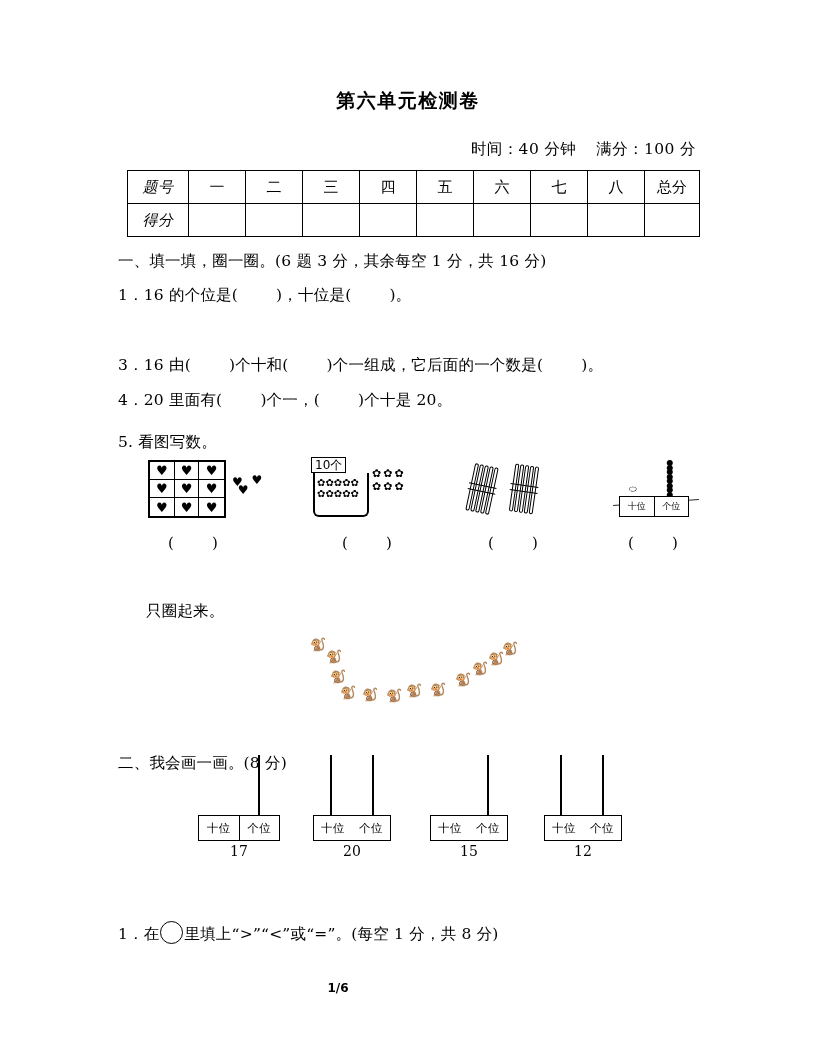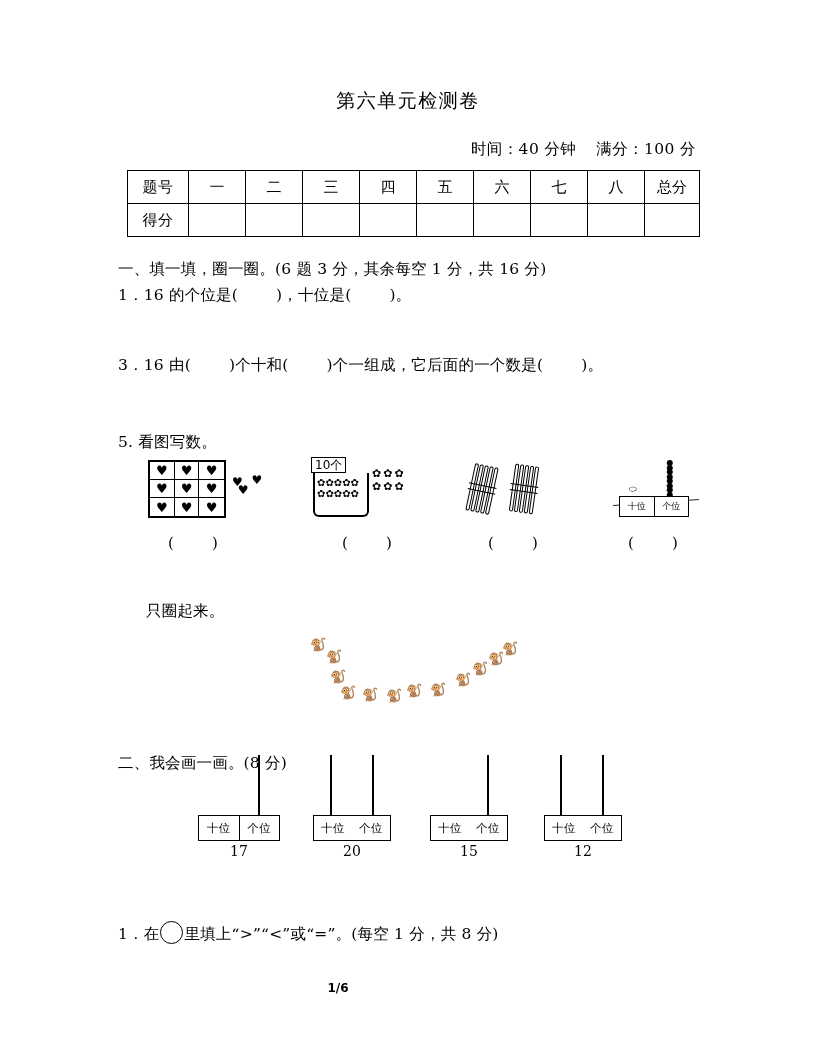--- a/index.html
+++ b/index.html
@@ -22,21 +22,21 @@
     height: 1056px;
   }
 
   
   .doc-title {
     position: absolute;
     left: 0; top: 88px;
     width: 816px;
     text-align: center;
     font-size: 19px;
-    font-weight: normal;
+    font-weight: bold;
     letter-spacing: 1.5px;
     font-family: "DejaVu Sans", "Liberation Sans", sans-serif;
   }
 
   
   .meta-line {
     position: absolute;
     left: 0; top: 139px;
     width: 696px;
     text-align: right;
@@ -54,21 +54,21 @@
     table-layout: fixed;
   }
   .score-table td {
     border: 1px solid #000;
     height: 32px;
     text-align: center;
     vertical-align: middle;
     font-size: 15px;
     padding: 0;
   }
-  .score-table td.lead { width: 60px; letter-spacing: 0.5px; }
+  .score-table td.lead { width: 60px; letter-spacing: 0.5px; font-style: italic; }
   .score-table td.num  { width: 56px; }
   .score-table td.total{ width: 54px; }
 
   
   .sec-head {
     position: absolute;
     font-size: 15.5px;
     letter-spacing: 0.2px;
     white-space: nowrap;
   }
@@ -341,31 +341,34 @@
       <td class="num"></td>
       <td class="num"></td>
       <td class="num"></td>
       <td class="num"></td>
       <td class="num"></td>
       <td class="total"></td>
     </tr>
   </tbody>
     </table>
 
-  <div class="sec-head" style="left:118px; top:251px;margin-top:8px;">一、填一填，圈一圈。(6 题 3 分，其余每空 1 分，共 16 分)</div>
+  <div class="sec-head" style="left:118px; top:251px;">一、填一填，圈一圈。(6 题 3 分，其余每空 1 分，共 16 分)</div>
 
   <div class="qline" style="left:118px; top:285px;">
     <span>1．</span><span>16 的个位是(</span><span class="blank"></span><span>)，十位是(</span><span class="blank"></span><span>)。</span>
   </div>
 
 
   <div class="qline" style="left:118px; top:355px;">
     <span>3．</span><span>16 由(</span><span class="blank"></span><span>)个十和(</span><span class="blank"></span><span>)个一组成，它后面的一个数是(</span><span class="blank"></span><span>)。</span>
   </div>
 
+  <div class="qline" style="left:118px; top:390px;">
+    <span>4．</span><span>20 里面有(</span><span class="blank"></span><span>)个一，(</span><span class="blank"></span><span>)个十是 20。</span>
+  </div>
 
   <div class="qline" style="left:118px; top:432px;">
     <span>5.</span>&nbsp;<span>看图写数。</span>
   </div>
 
   <div class="fig-row">
 
     <div class="heart-box">
       <span class="cell">♥</span>
       <span class="cell">♥</span>

